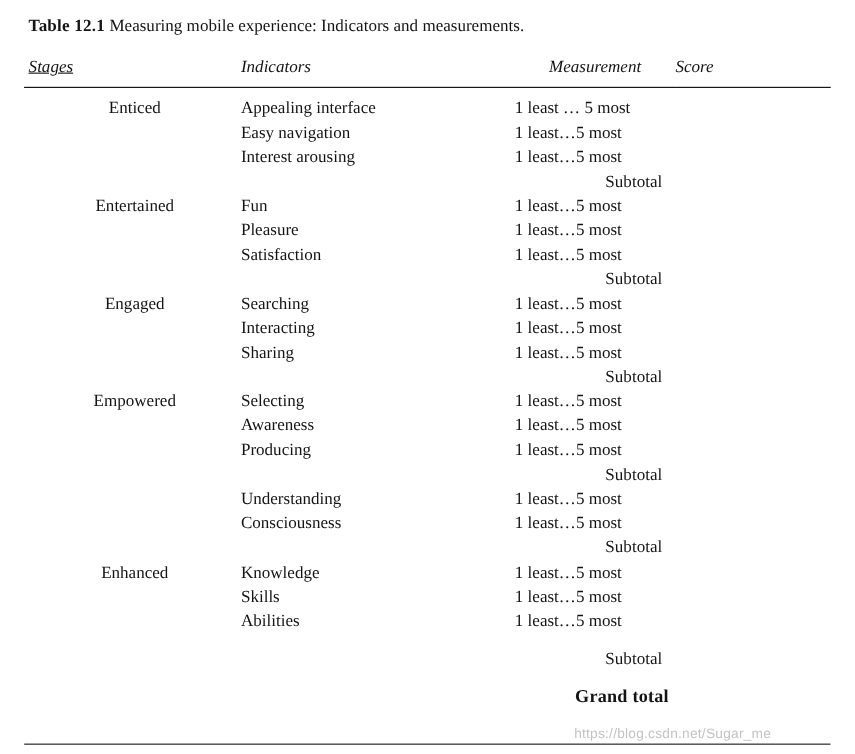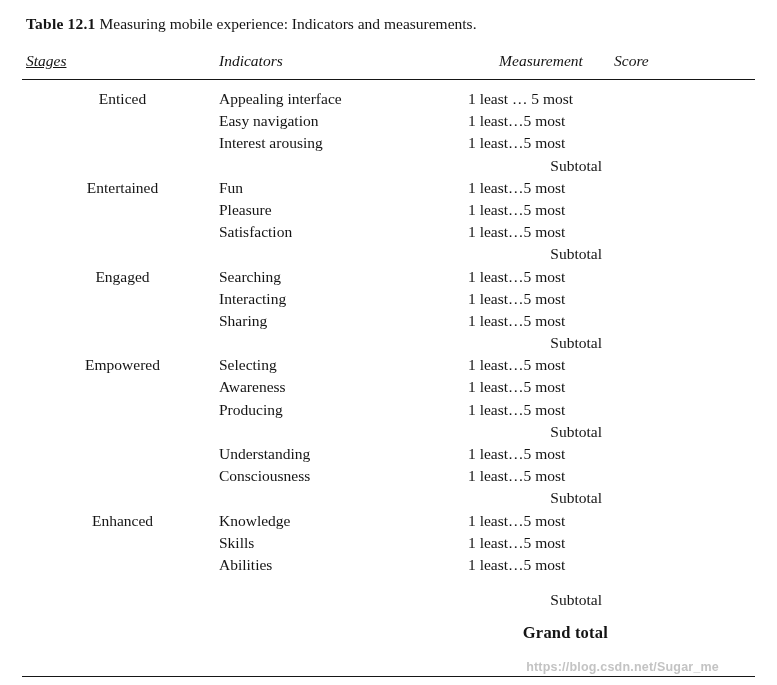--- a/index.html
+++ b/index.html
@@ -54,28 +54,27 @@
   td.grand-total {
     text-align: right;
     padding-right: 6px;
     font-weight: bold;
     font-size: 16.5px;
     letter-spacing: 0.2px;
   }
 
   .watermark {
     position: absolute;
-    right: 58px;
+    right: 76px;
     bottom: 11px;
     font-family: "Liberation Sans", sans-serif;
     font-size: 12.5px;
     color: rgba(185, 185, 185, 0.85);
     letter-spacing: 0.2px;
     pointer-events: none;
-    font-weight: bold;
   }
 </style>
 </head>
 <body>
 
 <div class="page">
 
   <div class="caption">
     <span class="caption-label">Table 12.1</span>
     <span class="caption-text">Measuring mobile experience: Indicators and measurements.</span>

